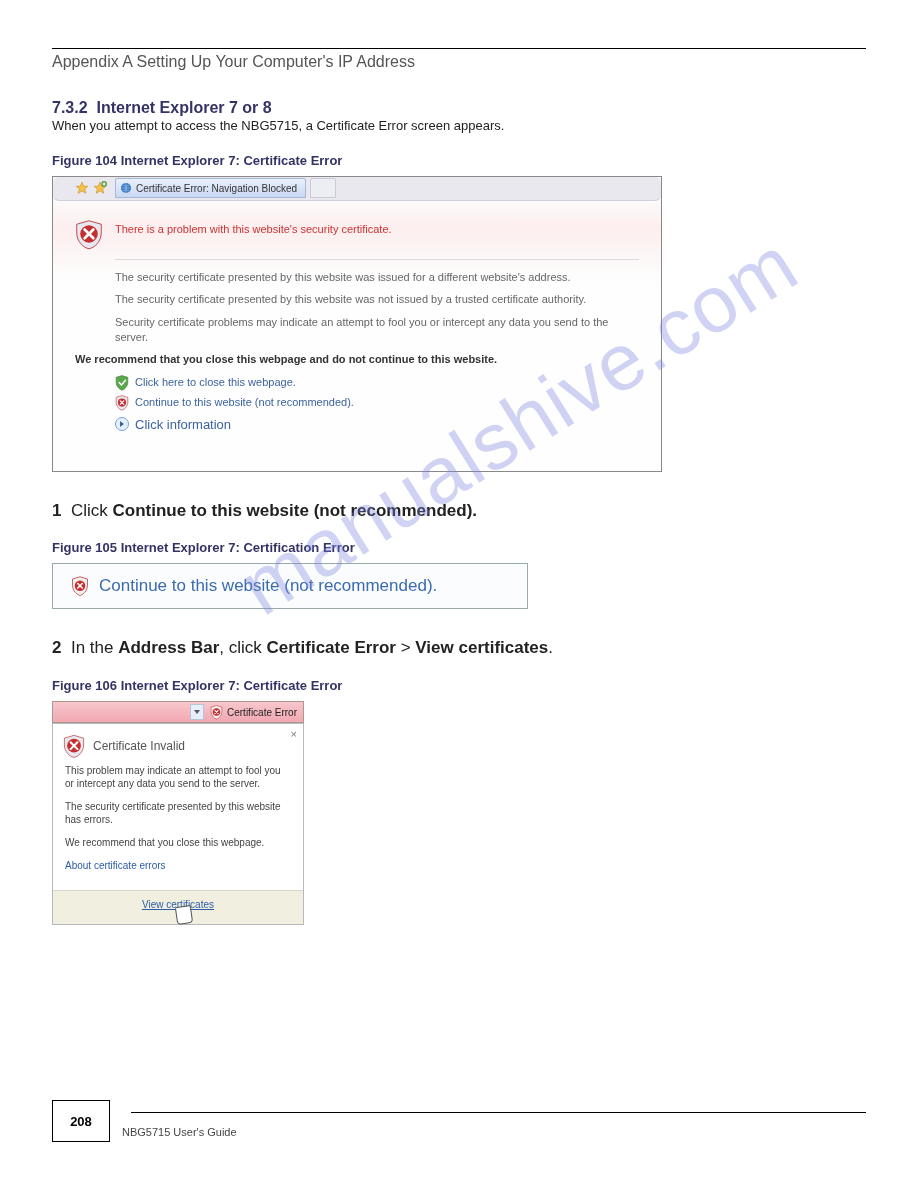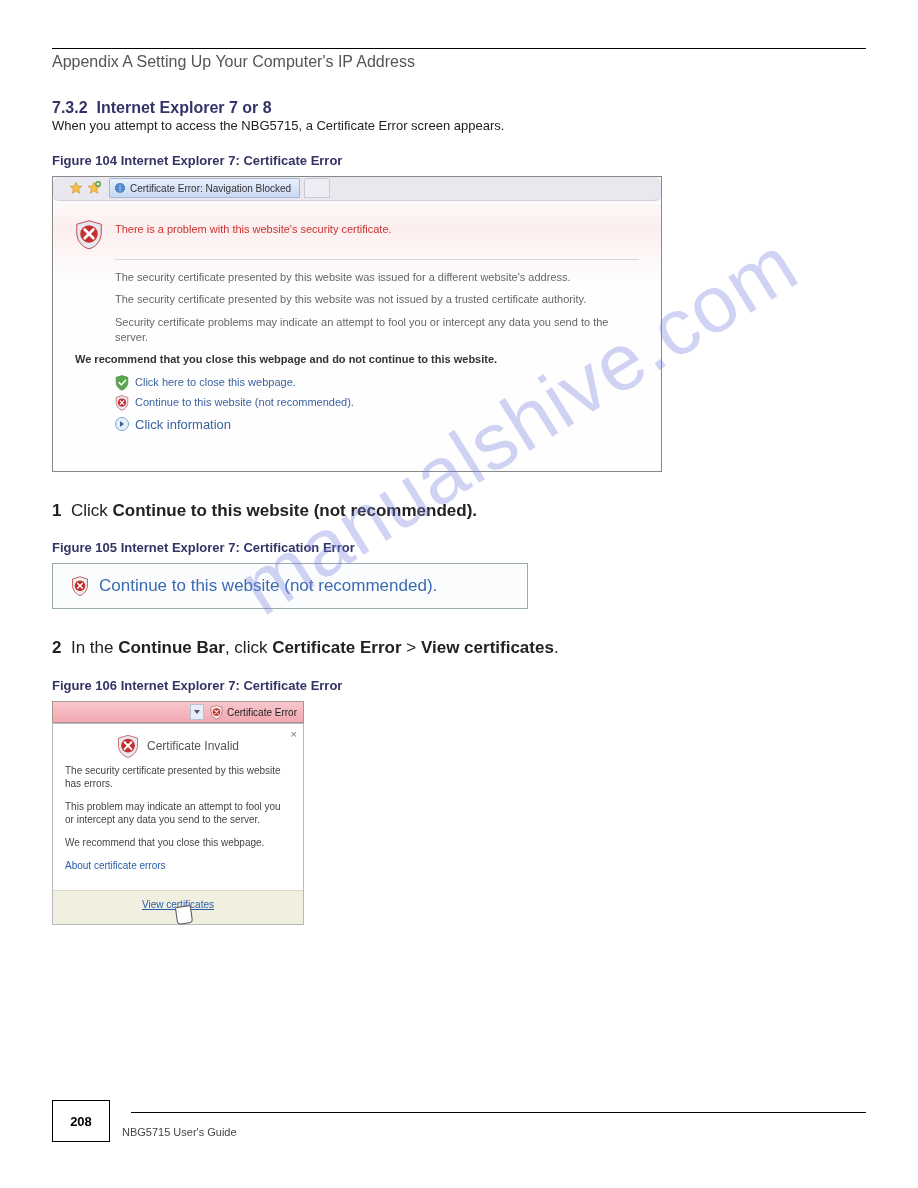--- a/index.html
+++ b/index.html
@@ -57,21 +57,21 @@
     width: 610px;
     margin-left: 0;
     background: #f8f8fb;
     font-size: 11px;
   }
   .ie-tabbar {
     height: 24px;
     background: #e8e8ee;
     display: flex;
     align-items: center;
-    padding: 0 16px;
+    padding: 0 22px;
     border-bottom: 1px solid #cfcfde;
     border-radius: 6px;
   }
   .ie-star, .ie-plus {
     width: 14px; height: 14px; margin-right: 4px;
     display: inline-block;
   }
   .ie-star svg, .ie-plus svg { width:14px; height:14px; display:block; }
   .ie-tab {
     display: flex; align-items: center;
@@ -173,21 +173,21 @@
     border:1px solid #b8b8c0;
     background:#fff;
     font-size:10px;
     color:#444;
     position:relative;
   }
   .fig-popup .closex{
     position:absolute;top:4px;right:6px;font-size:11px;color:#777;cursor:default;
   }
   .fig-popup-head{
-    display:flex;align-items:center;padding:10px 10px 6px 10px;justify-content:center;
+    display:flex;align-items:center;padding:10px 10px 6px 10px;
   }
   .fig-popup-head .shield{width:22px;height:24px;margin-right:8px;}
   .fig-popup-title{font-size:12px;color:#555;}
   .fig-popup-body{padding:0 12px 8px 12px;}
   .fig-popup-body p{margin-bottom:10px;line-height:1.3;}
   .fig-popup-body a{color:#2b5ca8;text-decoration:none;}
   .fig-popup-foot{
     background:#f0efe0;border-top:1px solid #d8d7c8;
     text-align:center;padding:8px 0 14px 0;
   }
@@ -331,21 +331,21 @@
       <svg viewBox="0 0 24 28">
           <path d="M12 1 L22 4 V12 C22 20 16 25 12 26 C8 25 2 20 2 12 V4 Z" fill="#eee" stroke="#b33"></path>
           <circle cx="12" cy="13" r="7" fill="#c62f2f"></circle>
           <path d="M9 10 L15 16 M15 10 L9 16" stroke="#fff" stroke-width="2" stroke-linecap="round"></path>
         </svg>
     </span>
     <span>Continue to this website (not recommended).</span>
   </div>
 
   <p class="step-text" style="margin-top:28px;">
-    <b>2</b>&nbsp;&nbsp;In the <b>Continue Bar</b>, click <b>Certificate Error</b> &gt; <b>View certificates</b>.
+    <b>2</b>&nbsp;&nbsp;In the <b>Address Bar</b>, click <b>Certificate Error</b> &gt; <b>View certificates</b>.
   </p>
   <div class="caption">Figure 106   Internet Explorer 7: Certificate Error</div>
 
   <div class="fig-popup-wrap">
     <div class="fig-popup-top">
       <span class="dd"></span>
       <span class="mini-shield">
         <svg viewBox="0 0 24 28">
             <path d="M12 1 L22 4 V12 C22 20 16 25 12 26 C8 25 2 20 2 12 V4 Z" fill="#eee" stroke="#b33"></path>
             <circle cx="12" cy="13" r="7" fill="#c62f2f"></circle>
@@ -360,22 +360,22 @@
         <span class="shield">
           <svg viewBox="0 0 32 36">
               <path d="M16 2 L30 6 V16 C30 26 22 33 16 34 C10 33 2 26 2 16 V6 Z" fill="#e8e8f0" stroke="#b33" stroke-width="1"></path>
               <circle cx="16" cy="17" r="10" fill="#c62f2f"></circle>
               <path d="M11 12 L21 22 M21 12 L11 22" stroke="#fff" stroke-width="3" stroke-linecap="round"></path>
             </svg>
         </span>
         <span class="fig-popup-title">Certificate Invalid</span>
       </div>
       <div class="fig-popup-body">
+        <p>This problem may indicate an attempt to fool you or intercept any data you send to the server.</p>
         <p>The security certificate presented by this website has errors.</p>
-        <p>This problem may indicate an attempt to fool you or intercept any data you send to the server.</p>
         <p>We recommend that you close this webpage.</p>
         <p><a href="#">About certificate errors</a></p>
       </div>
       <div class="fig-popup-foot">
         <span class="cursor-hand">
           <a href="#">View certificates</a>
         </span>
       </div>
     </div>
   </div>

